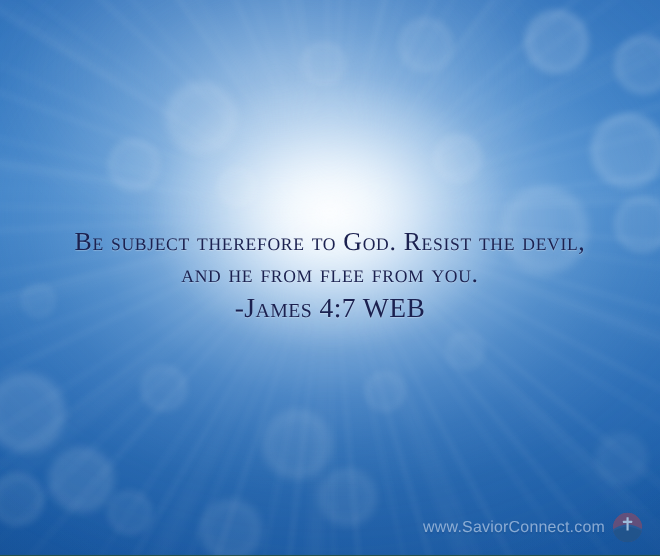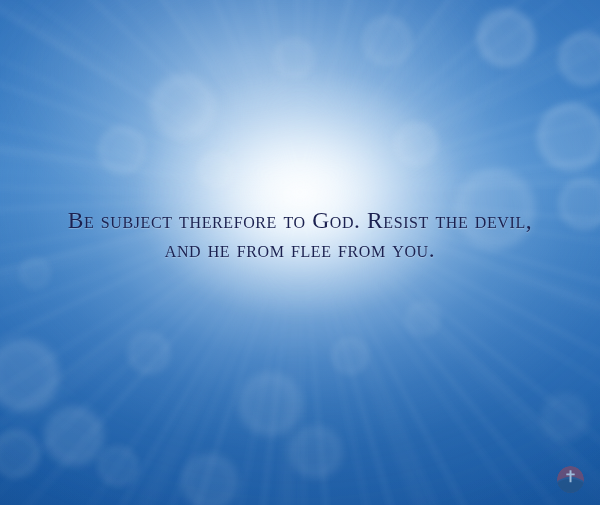--- a/index.html
+++ b/index.html
@@ -346,23 +346,25 @@
     <div class="bk" style="left:540px; top:392px; width:50px; height:50px;
                 background:radial-gradient(closest-side, rgba(255,255,255,0.05) 56%, rgba(255,255,255,0.09) 85%, rgba(255,255,255,0) 100%);
                 filter:blur(4px);"></div>
   </div>
 
   <div class="vignette"></div>
 
   <div class="verse-block">
     <span class="verse-line l1">Be subject therefore to God. Resist the devil,</span>
     <span class="verse-line l2">and he from flee from you.</span>
+    <span class="verse-ref">-James 4:7 WEB</span>
   </div>
 
   <div class="watermark">
+    <span class="wm-text">www.SaviorConnect.com</span>
     <span class="wm-logo">
       <svg viewBox="0 0 27 27" width="27" height="27" aria-hidden="true">
         <defs>
           <clipPath id="cc">
             <circle cx="13.5" cy="13.5" r="13.5"></circle>
           </clipPath>
         </defs>
         <g clip-path="url(#cc)">
           <circle cx="13.5" cy="13.5" r="13.5" fill="#6f4a6e"></circle>
           <circle cx="13.5" cy="13.5" r="13.5" fill="#8a4f6d" opacity="0.55"></circle>

